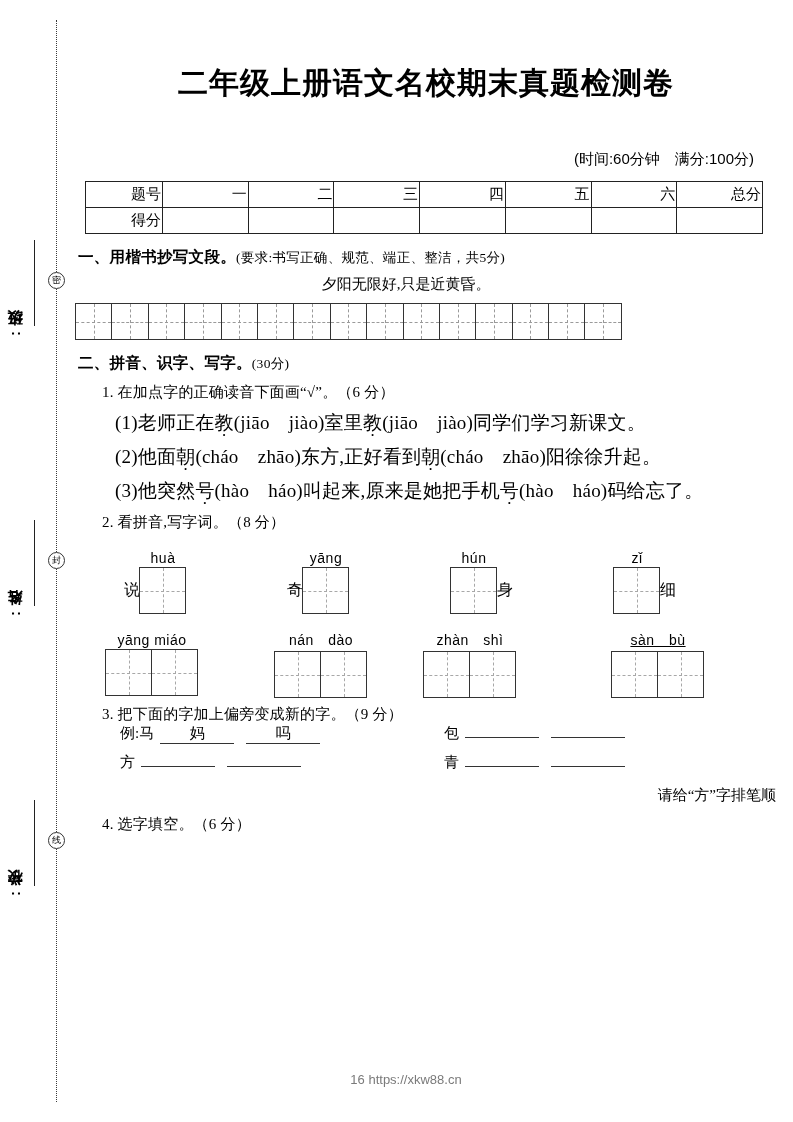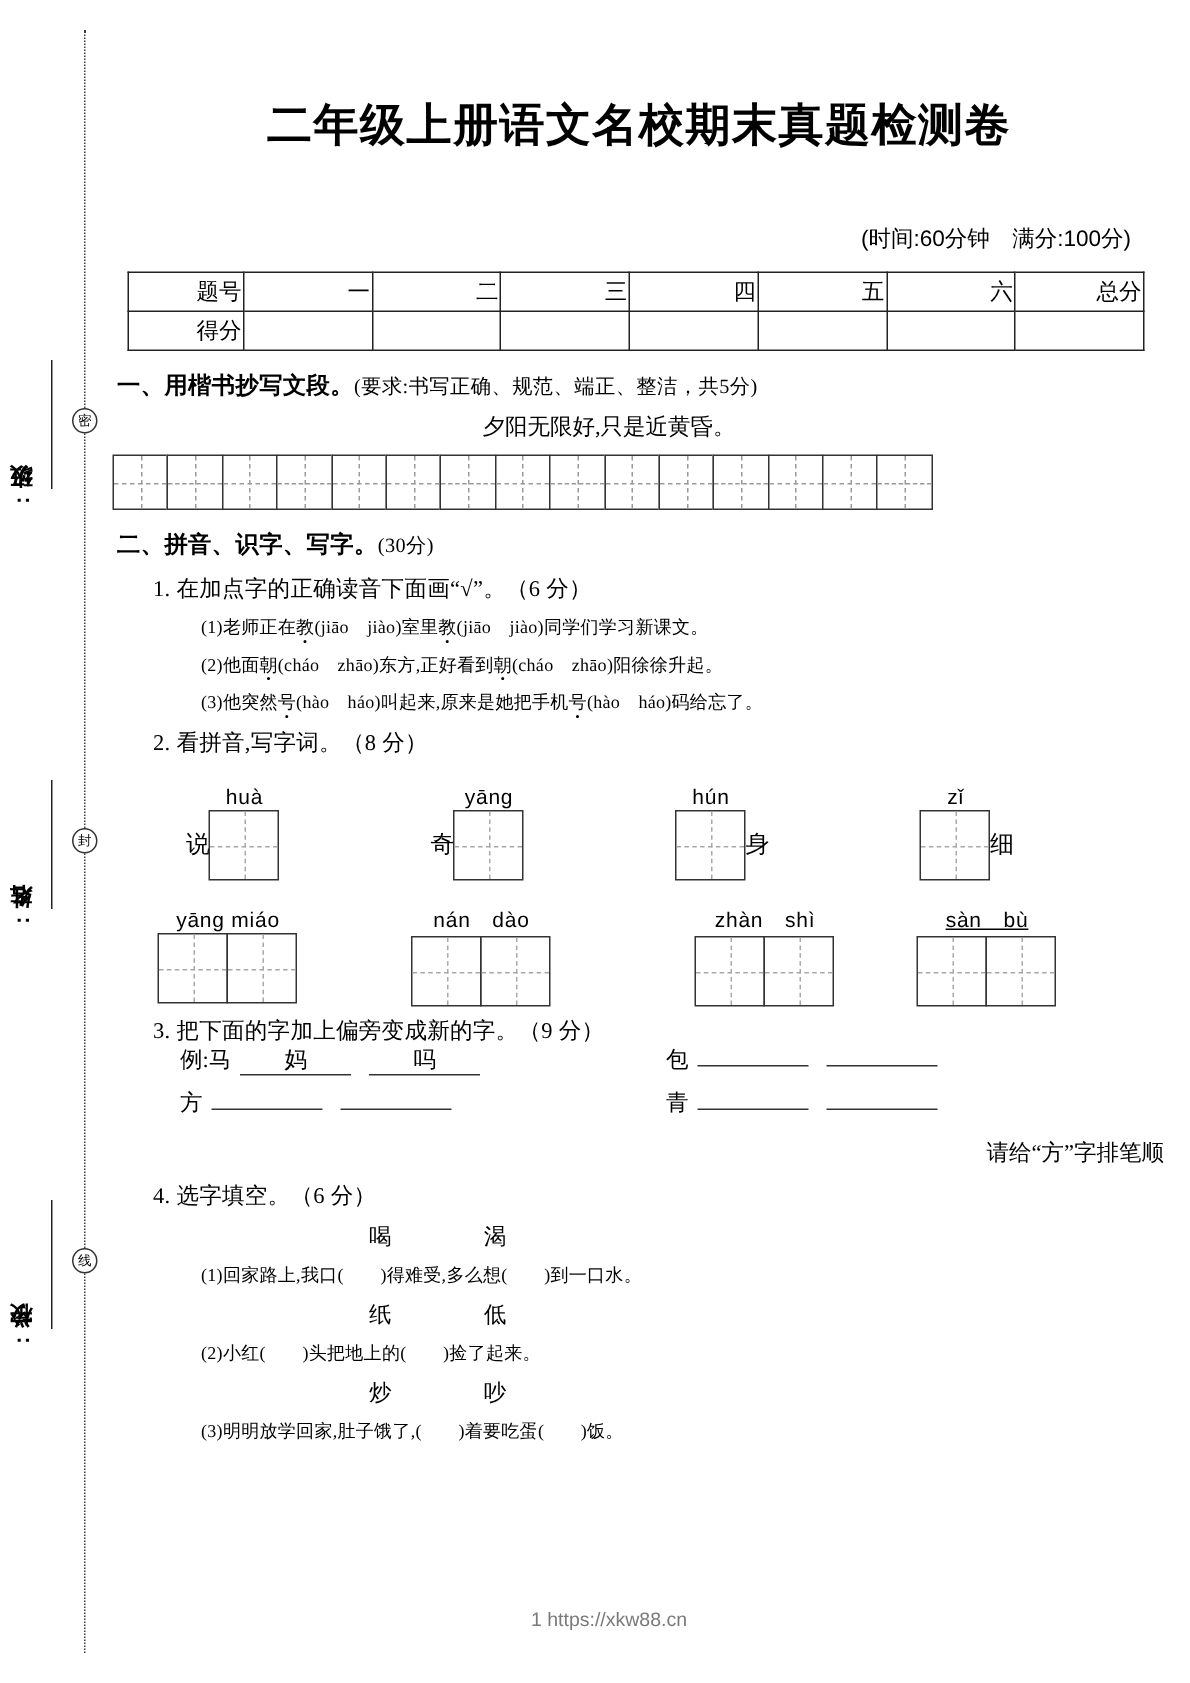--- a/index.html
+++ b/index.html
@@ -158,23 +158,23 @@
     border-left: 1px dashed #9a9a9a;
   }
 
   .sub {
     font-size: 15px;
     margin-top: 9px;
     margin-left: 26px;
     letter-spacing: 0.2px;
   }
   .qline {
-    font-size: 12px;
+    font-size: 19px;
     margin-top: 8px;
-    margin-left: 58px;
+    margin-left: 39px;
     letter-spacing: 0.2px;
   }
   .dotted {
     position: relative;
   }
   .dotted::after {
     content: "·";
     position: absolute;
     left: 50%;
     transform: translateX(-50%);
@@ -412,21 +412,21 @@
       </div>
       <div class="pin-item" style="left: 199px; top: 12px;">
         <div class="pin-box-wrap">
           <div class="pin-py">nán　dào</div>
           <div class="pin-cells">
             <div class="pin-cell"></div>
             <div class="pin-cell"></div>
           </div>
         </div>
       </div>
-      <div class="pin-item" style="left: 388px; top: 12px;">
+      <div class="pin-item" style="left: 348px; top: 12px;">
         <div class="pin-box-wrap">
           <div class="pin-py">zhàn　shì</div>
           <div class="pin-cells">
             <div class="pin-cell"></div>
             <div class="pin-cell"></div>
           </div>
         </div>
       </div>
       <div class="pin-item" style="left: 536px; top: 12px; text-decoration: underline;">
         <div class="pin-box-wrap">
@@ -449,23 +449,15 @@
         <span class="rad-left"><span>方</span><span class="blank-u"></span><span class="blank-u"></span></span>
         <span class="rad-right"><span>青</span><span class="blank-u"></span><span class="blank-u"></span></span>
       </div>
     </div>
   <div class="strokeline">
     <span>请给“方”字排笔顺</span>
     <span class="rule"></span>
   </div>
 
   <div class="sub">4. 选字填空。（6 分）</div>
-  <div id="fill-groups">
-      <div class="choice-pair">喝　　　　渴</div>
-      <div class="qline">(1)回家路上,我口(　　)得难受,多么想(　　)到一口水。</div>
-      <div class="choice-pair">纸　　　　低</div>
-      <div class="qline">(2)小红(　　)头把地上的(　　)捡了起来。</div>
-      <div class="choice-pair">炒　　　　吵</div>
-      <div class="qline">(3)明明放学回家,肚子饿了,(　　)着要吃蛋(　　)饭。</div>
-    </div>
-
-  <div class="footer">1 https://xkw88.cn</div>
+
+  <div class="footer">16 https://xkw88.cn</div>
 </div>
 
 </body></html>

